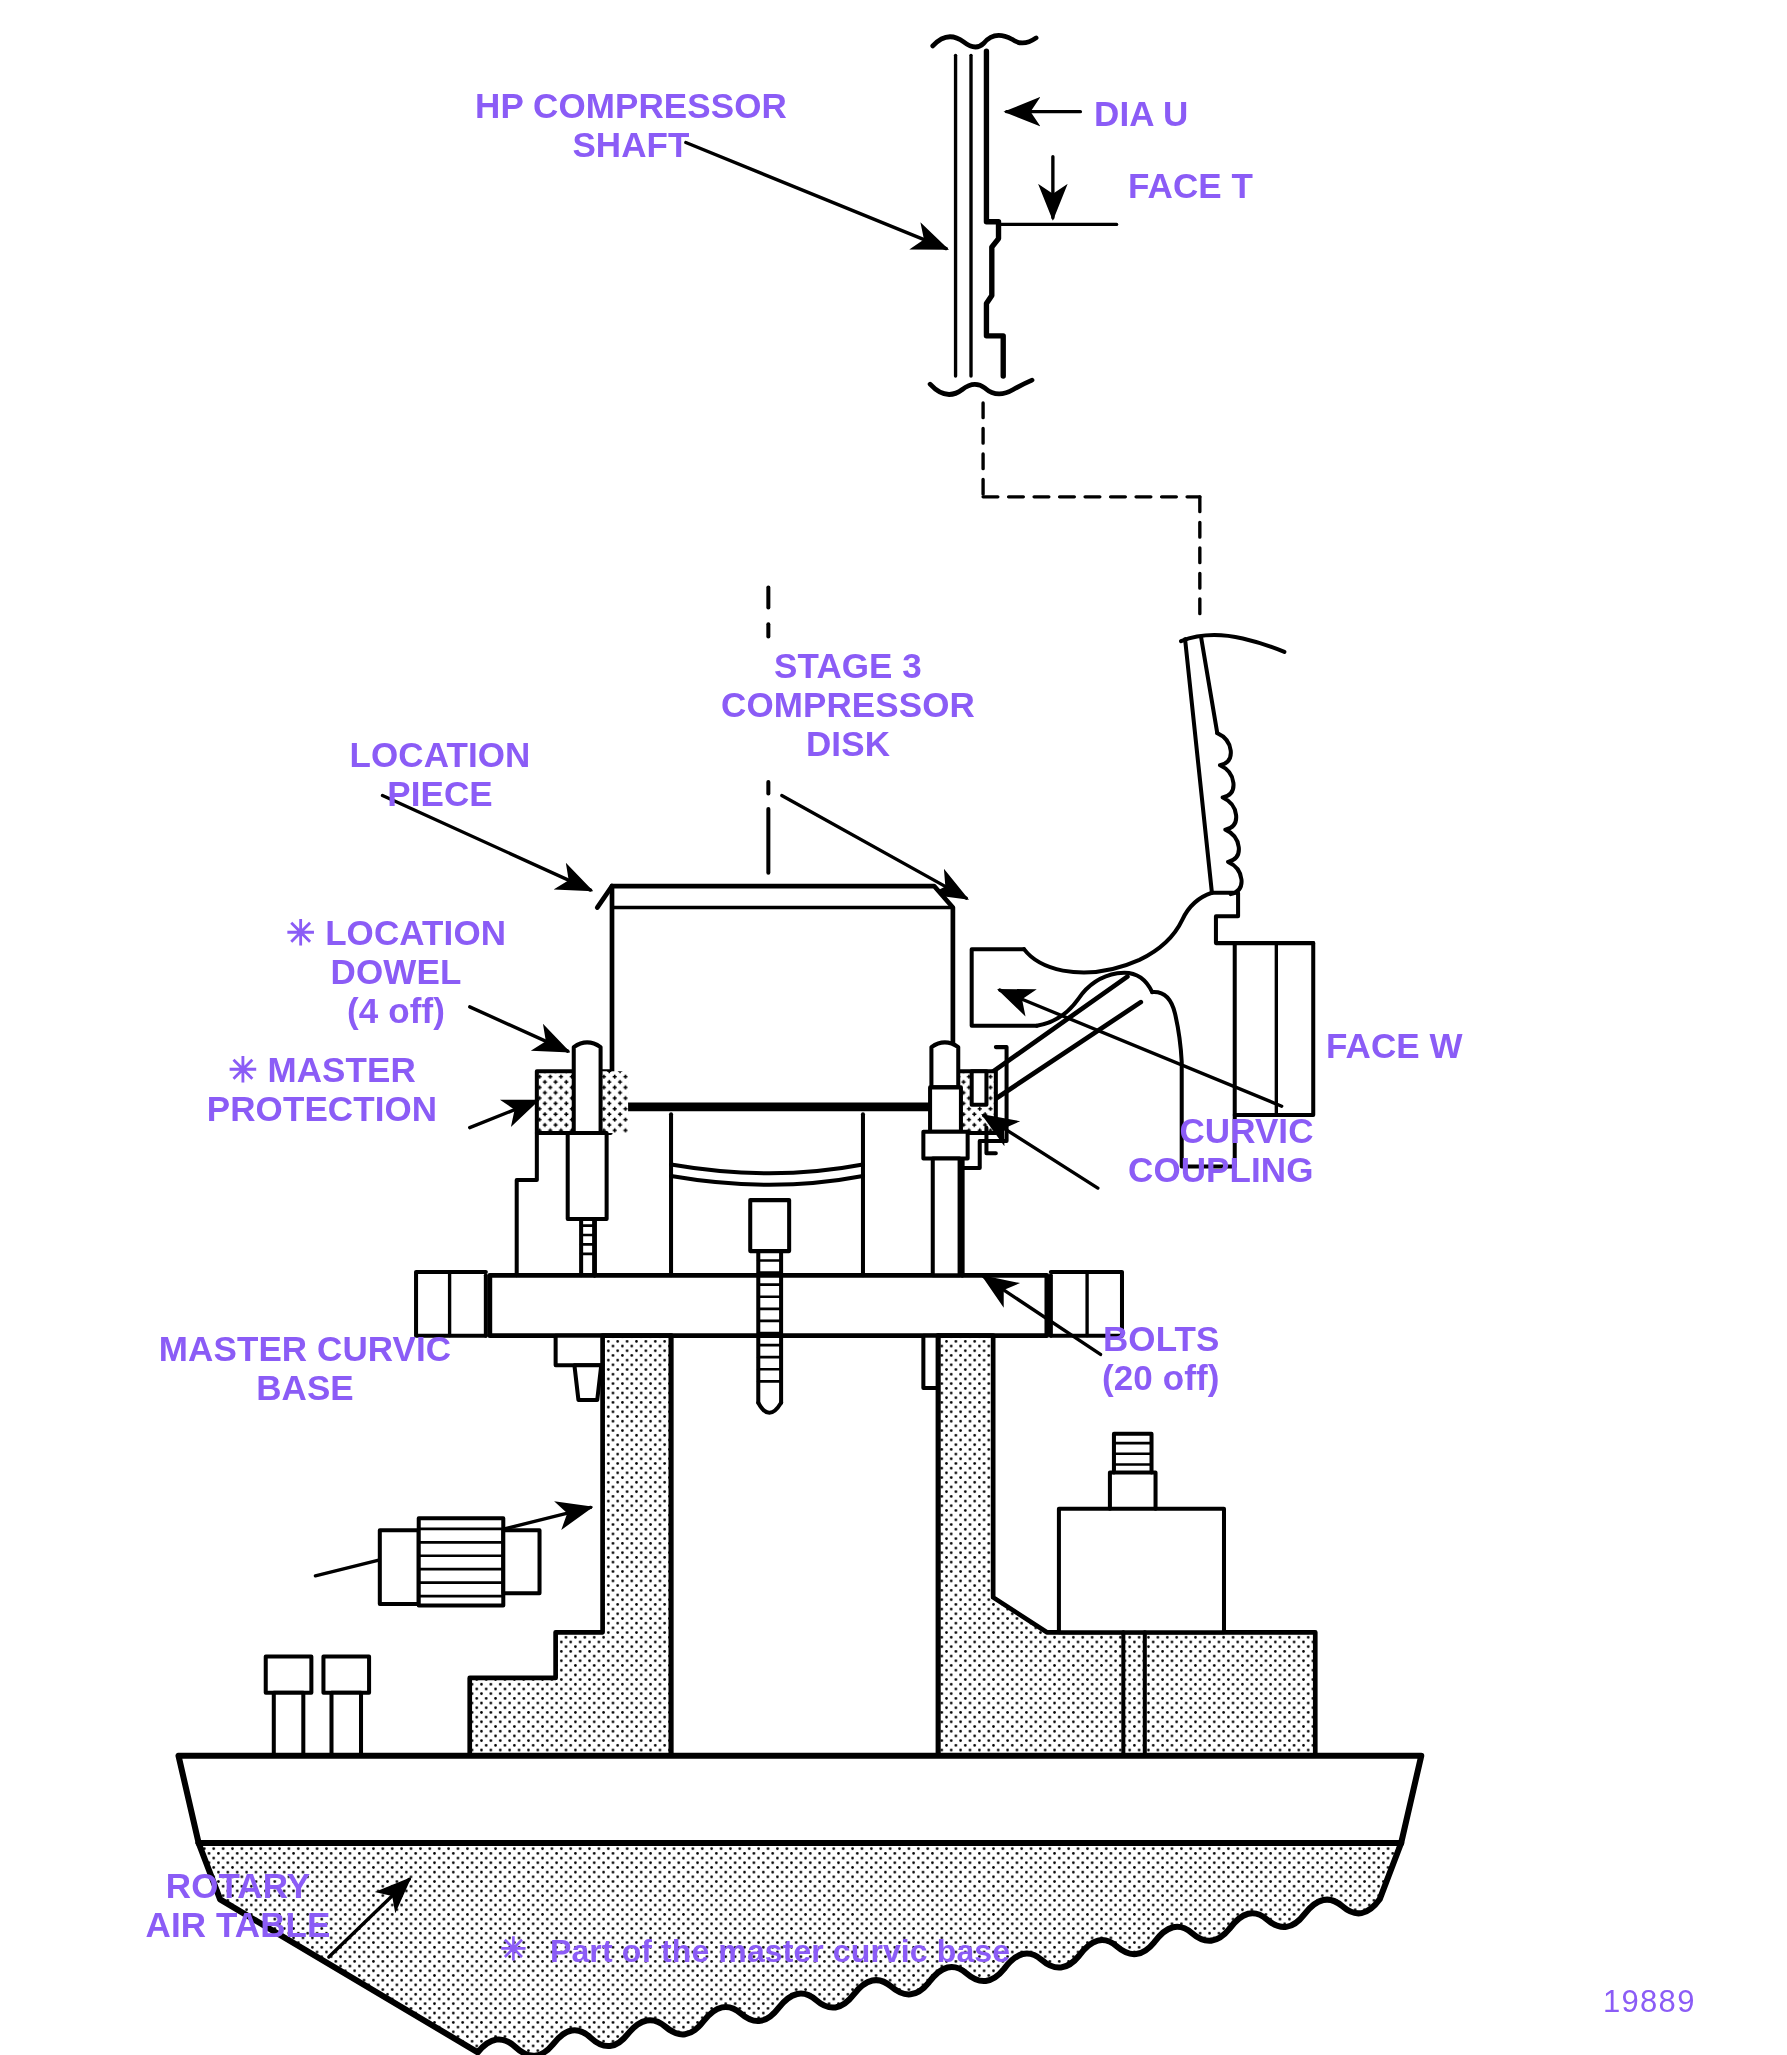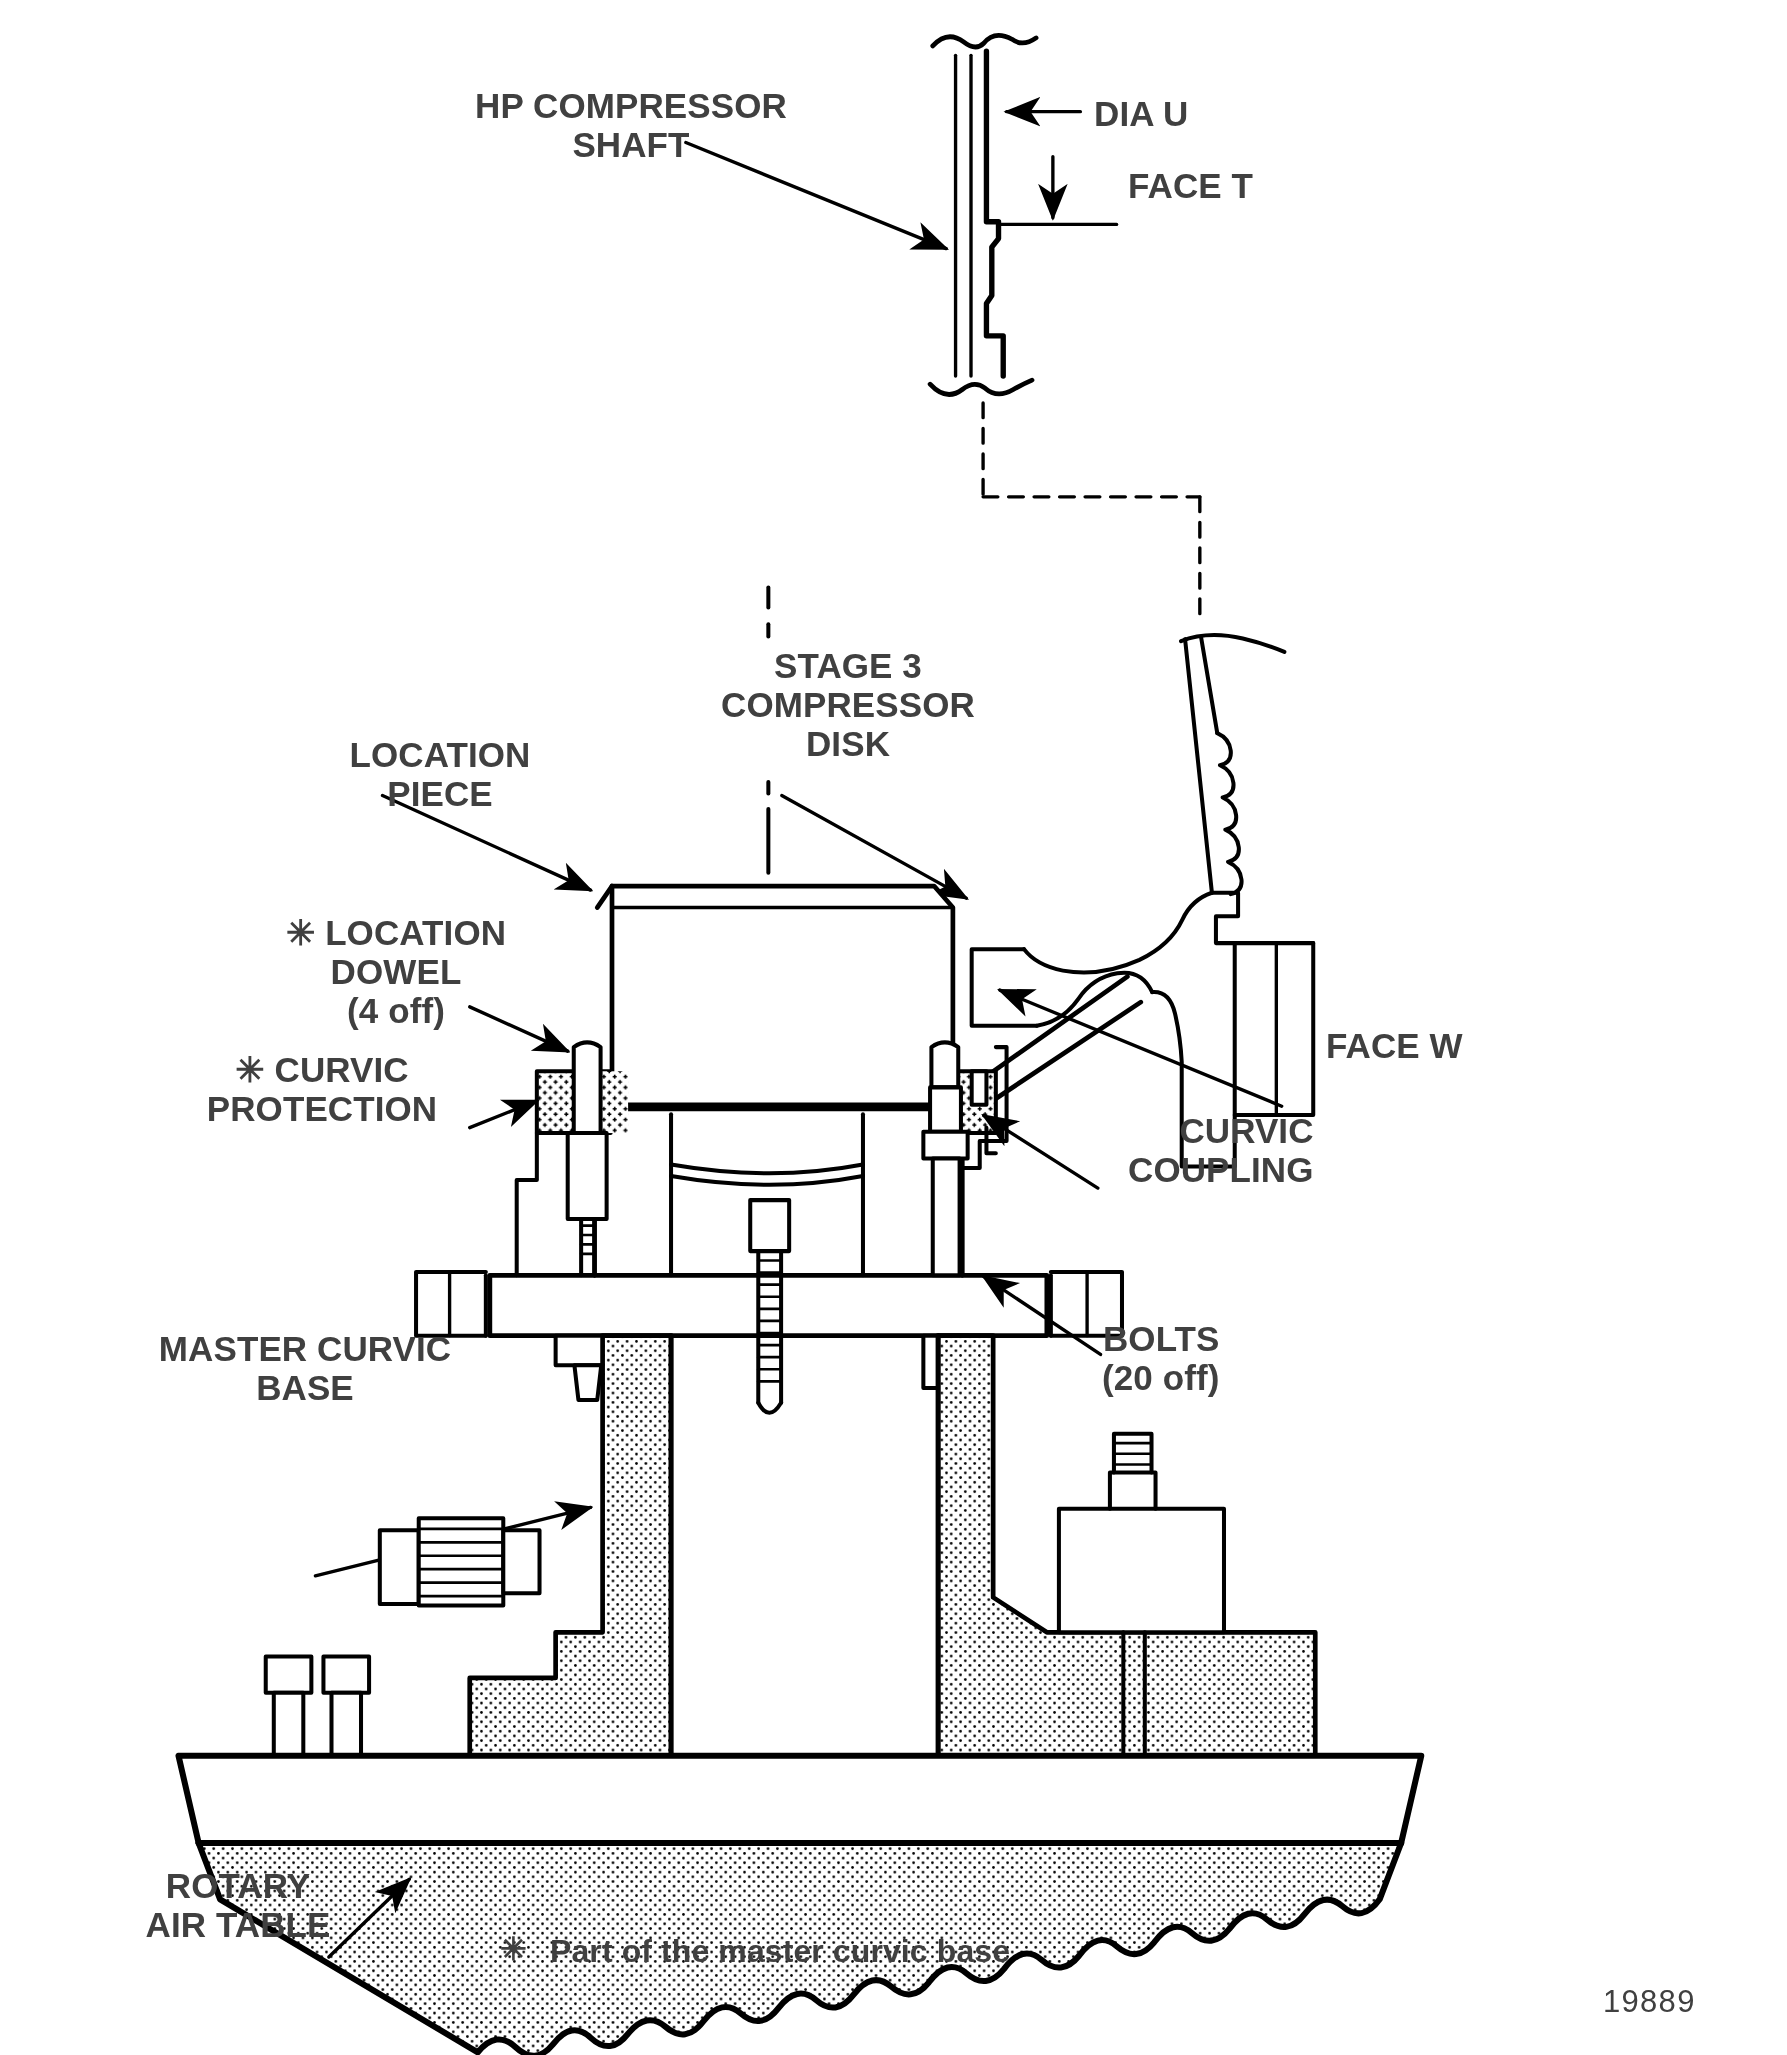--- a/index.html
+++ b/index.html
@@ -18,21 +18,21 @@
   #drawing {
     position: absolute;
     left: 0; top: 0;
     width: 1787px;
     height: 2056px;
   }
   .lbl {
     position: absolute;
     font-family: "Liberation Sans", sans-serif;
     font-weight: 700;
-    color: #404040;
+    color: #8b5cf6;
     line-height: 1.12;
     white-space: pre;
     letter-spacing: 0.1px;
   }
   .lbl.c  { text-align: center; transform: translateX(-50%); }
   .lbl.l  { text-align: right; }
   .t52 { font-size: 35px; }
   .footnote {
     font-weight: 700;
     font-size: 32px;
@@ -367,21 +367,21 @@
 COMPRESSOR
 DISK</div>
 
   <div class="lbl c t52" style="left:440px; top:735px;">LOCATION
 PIECE</div>
 
   <div class="lbl c t52" style="left:396px; top:913px;">✳ LOCATION
 DOWEL
 (4 off)</div>
 
-  <div class="lbl c t52" style="left:322px; top:1050px;">✳ CURVIC
+  <div class="lbl c t52" style="left:322px; top:1050px;">✳ MASTER
 PROTECTION</div>
 
   <div class="lbl c t52" style="left:305px; top:1329px;">MASTER CURVIC
 BASE</div>
 
   <div class="lbl l t52" style="left:1295px; top:1026px;margin-left:31px;">FACE W</div>
 
   <div class="lbl l t52" style="left:1128px; top:1111px;">CURVIC
 COUPLING</div>
 

